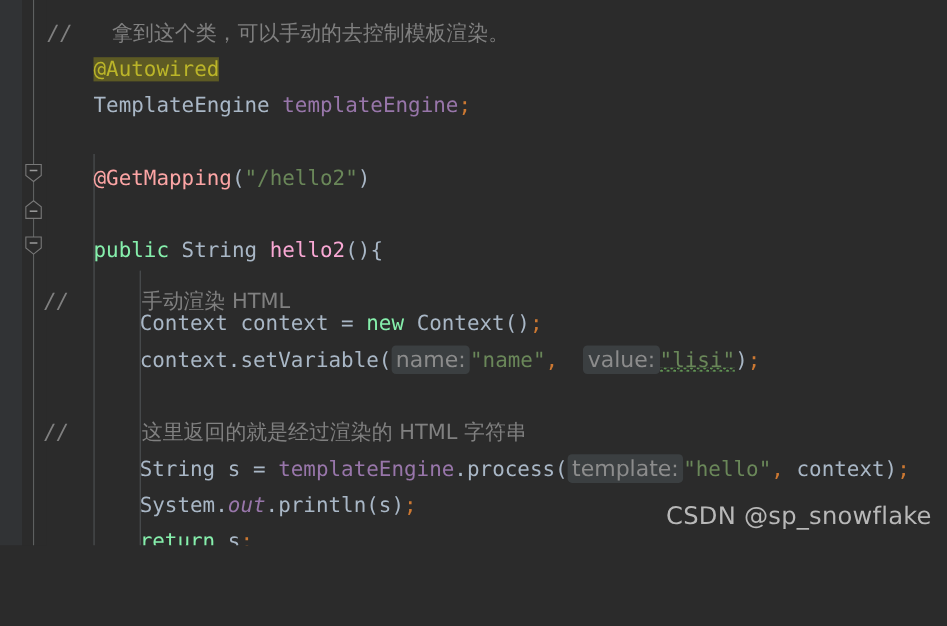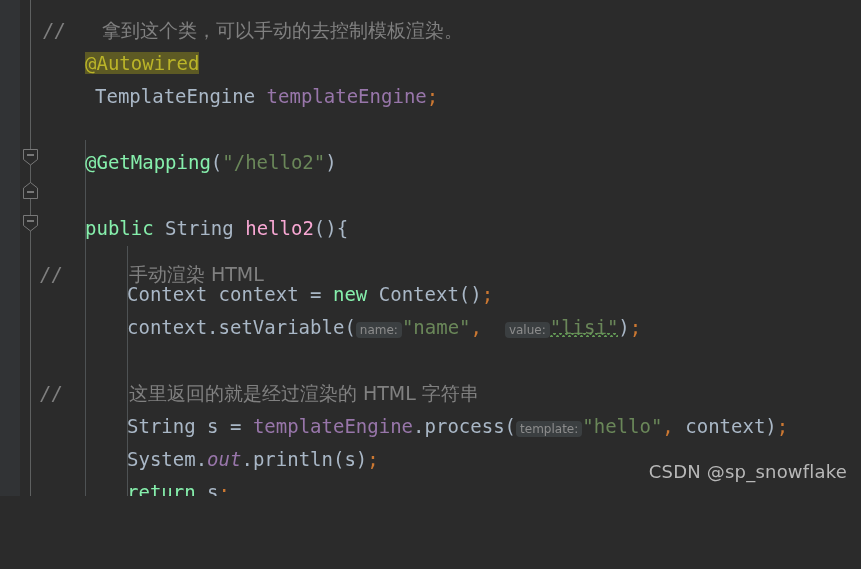--- a/index.html
+++ b/index.html
@@ -62,39 +62,39 @@
     line-height: 33px;
     font-size: 19px;
     white-space: pre;
     letter-spacing: 0px;
   }
 
   
   .cmt      { color: #808080; font-style: italic; }
   .cmt-cjk  { color: #808080; font-style: normal;
               font-family: "DejaVu Sans", "Liberation Sans", sans-serif; }
-  .anno     { color: #86efac; }
+  .anno     { color: #fca5a5; }
   .anno-hl  { color: #bbb529; background: #5d5a24; }
   .type     { color: #a9b7c6; }
   .field    { color: #9876aa; }
   .kw       { color: #86efac; }
   .method   { color: #f9a8d4; }
   .plain    { color: #a9b7c6; }
   .str      { color: #6a8759; }
   .punct    { color: #a9b7c6; }
   .semi     { color: #cc7832; }
   .stat     { color: #9876aa; font-style: italic; }
 
   
   .hint {
     color: #8c8c8c;
     background: #3b3f41;
     border-radius: 4px;
     padding: 1px 4px;
-    font-size: 12px;
+    font-size: 20px;
     font-family: "DejaVu Sans", "Liberation Sans", sans-serif;
   }
 
   
   .squiggle {
     position: relative;
     color: #6a8759;
   }
   .squiggle::after {
     content: "";
@@ -107,21 +107,21 @@
     background-size: 6px 4px;
     background-repeat: repeat-x;
   }
 
   
   .watermark {
     position: absolute;
     right: 14px;
     bottom: 14px;
     color: #b8b8b8;
-    font-size: 18px;
+    font-size: 22px;
     font-family: "DejaVu Sans", "Liberation Sans", sans-serif;
     letter-spacing: 0.2px;
   }
 </style>
 </head>
 <body>
 
 <div id="editor">
 
   <div class="gutter-strip"></div>
@@ -158,21 +158,21 @@
 
   <div class="indent-guide" style="left:85px; top:140px; height:400px;"></div>
   <div class="indent-guide" style="left:127px; top:246px; height:266px;"></div>
 
   <div class="code">
 
     <div class="line" style="top:14px; left:43px;"><span class="cmt">//</span><span class="cmt-cjk" style="padding-left:36px;">拿到这个类，可以手动的去控制模板渲染。</span></div>
 
     <div class="line" style="top:47px; left:85px;"><span class="anno-hl">@Autowired</span></div>
 
-    <div class="line" style="top:80px; left:95px;"><span class="type">TemplateEngine</span><span class="plain"> </span><span class="field">templateEngine</span><span class="semi">;</span></div>
+    <div class="line" style="top:80px; left:85px;"><span class="type">TemplateEngine</span><span class="plain"> </span><span class="field">templateEngine</span><span class="semi">;</span></div>
 
     <div class="line" style="top:146px; left:85px;"><span class="anno">@GetMapping</span><span class="punct">(</span><span class="str">"/hello2"</span><span class="punct">)</span></div>
 
 
     <div class="line" style="top:212px; left:85px;"><span class="kw">public</span><span class="plain"> </span><span class="type">String</span><span class="plain"> </span><span class="method">hello2</span><span class="punct">()</span><span class="punct">{</span></div>
 
     <div class="line" style="top:258px; left:40px;"><span class="cmt">//</span><span class="cmt-cjk" style="padding-left:66px;">手动渲染 HTML</span></div>
 
     <div class="line" style="top:278px; left:127px;"><span class="type">Context</span><span class="plain"> </span><span class="plain">context</span><span class="plain"> </span><span class="plain">=</span><span class="plain"> </span><span class="kw">new</span><span class="plain"> </span><span class="type">Context</span><span class="punct">()</span><span class="semi">;</span></div>
 

